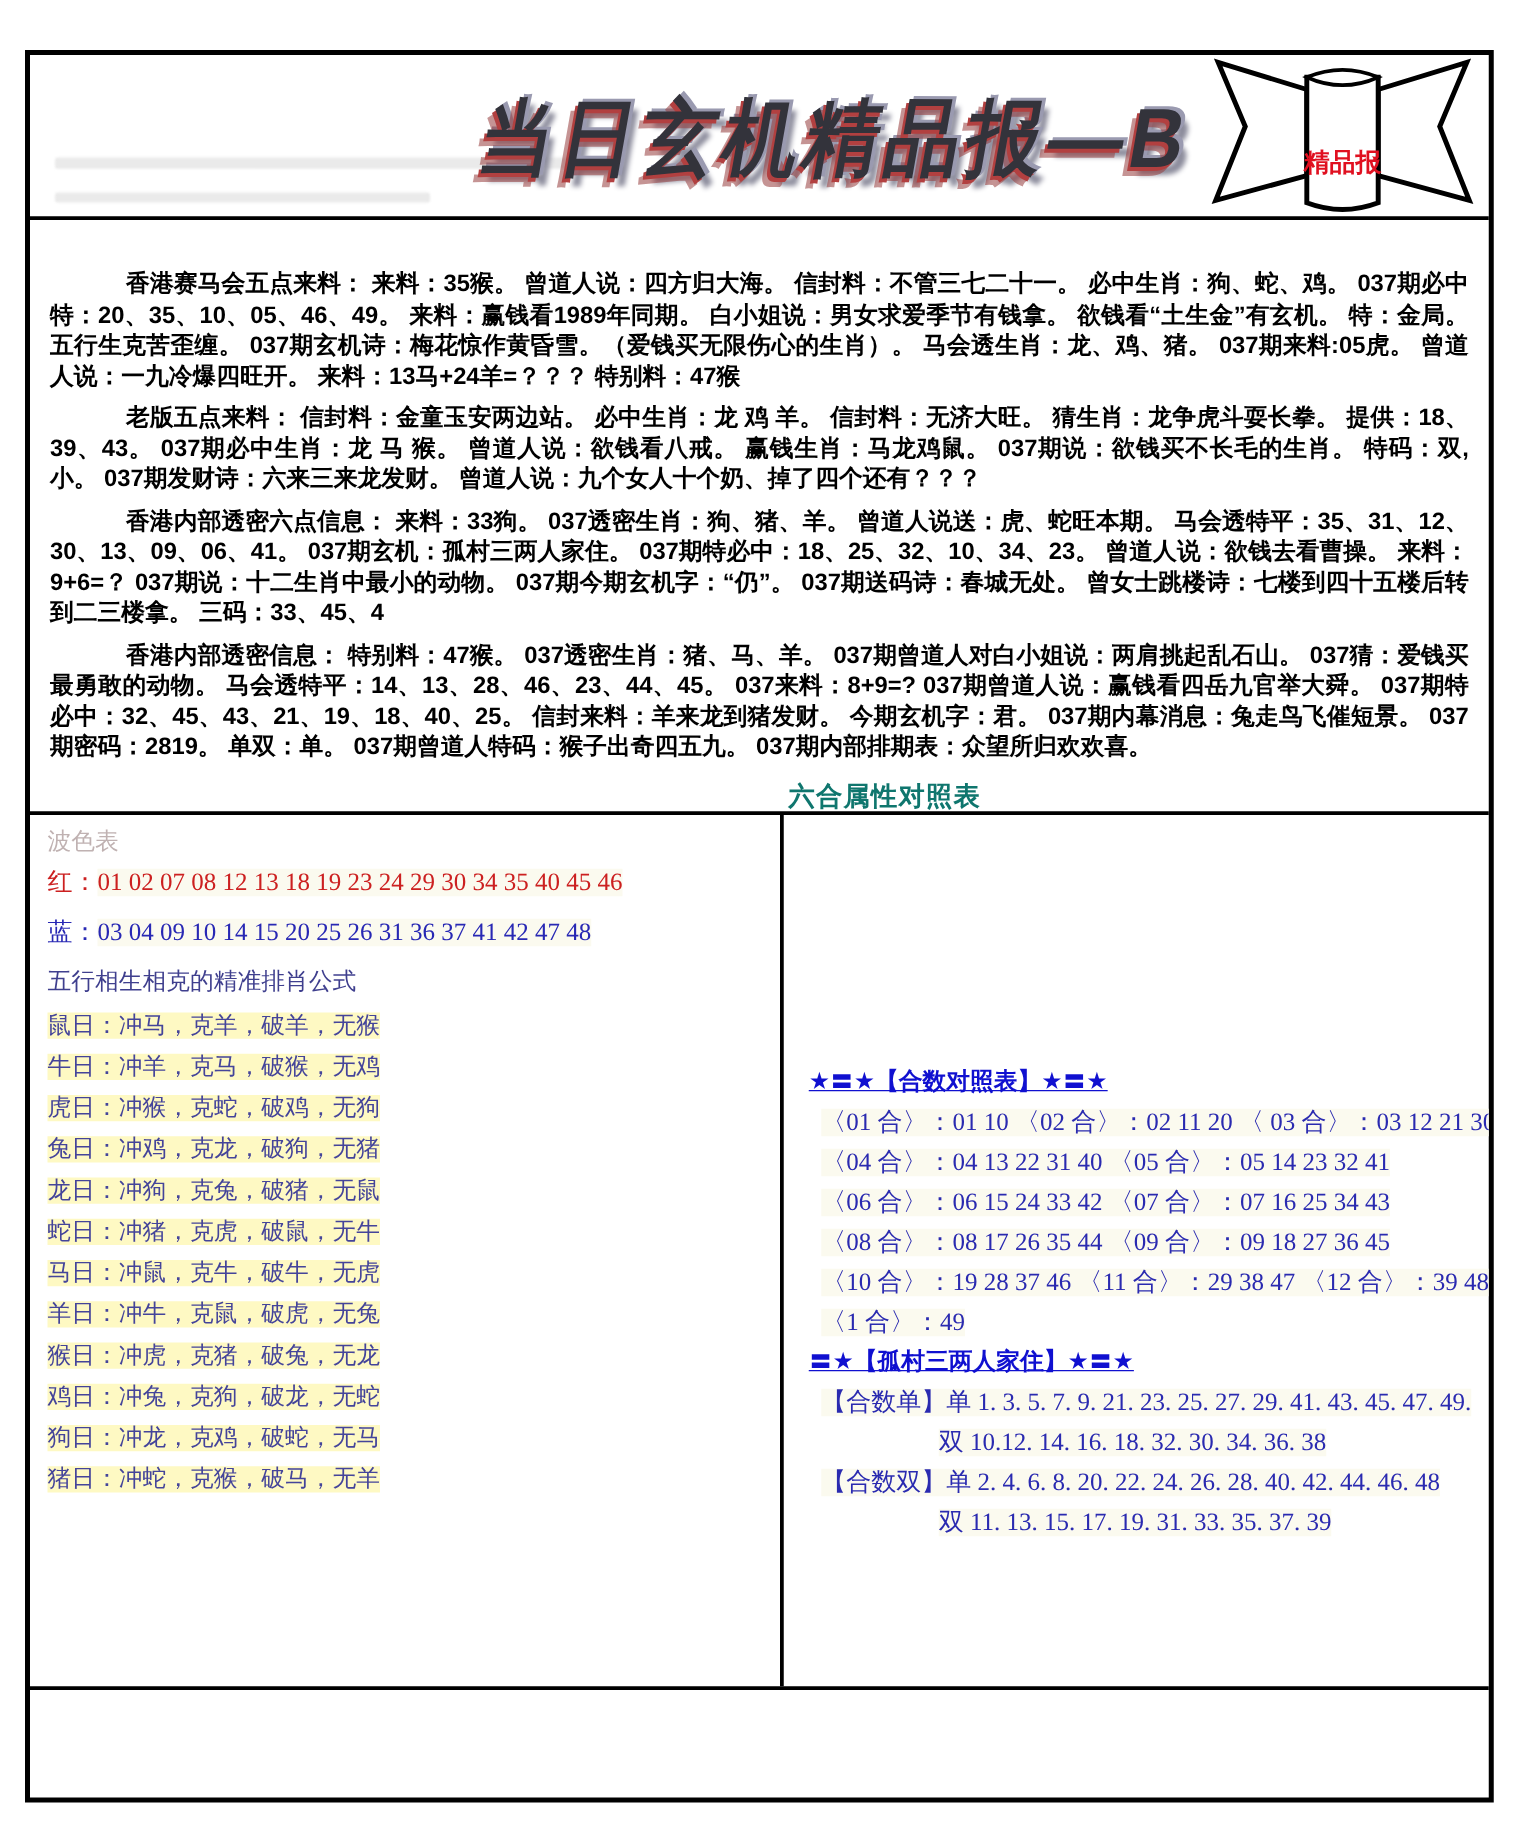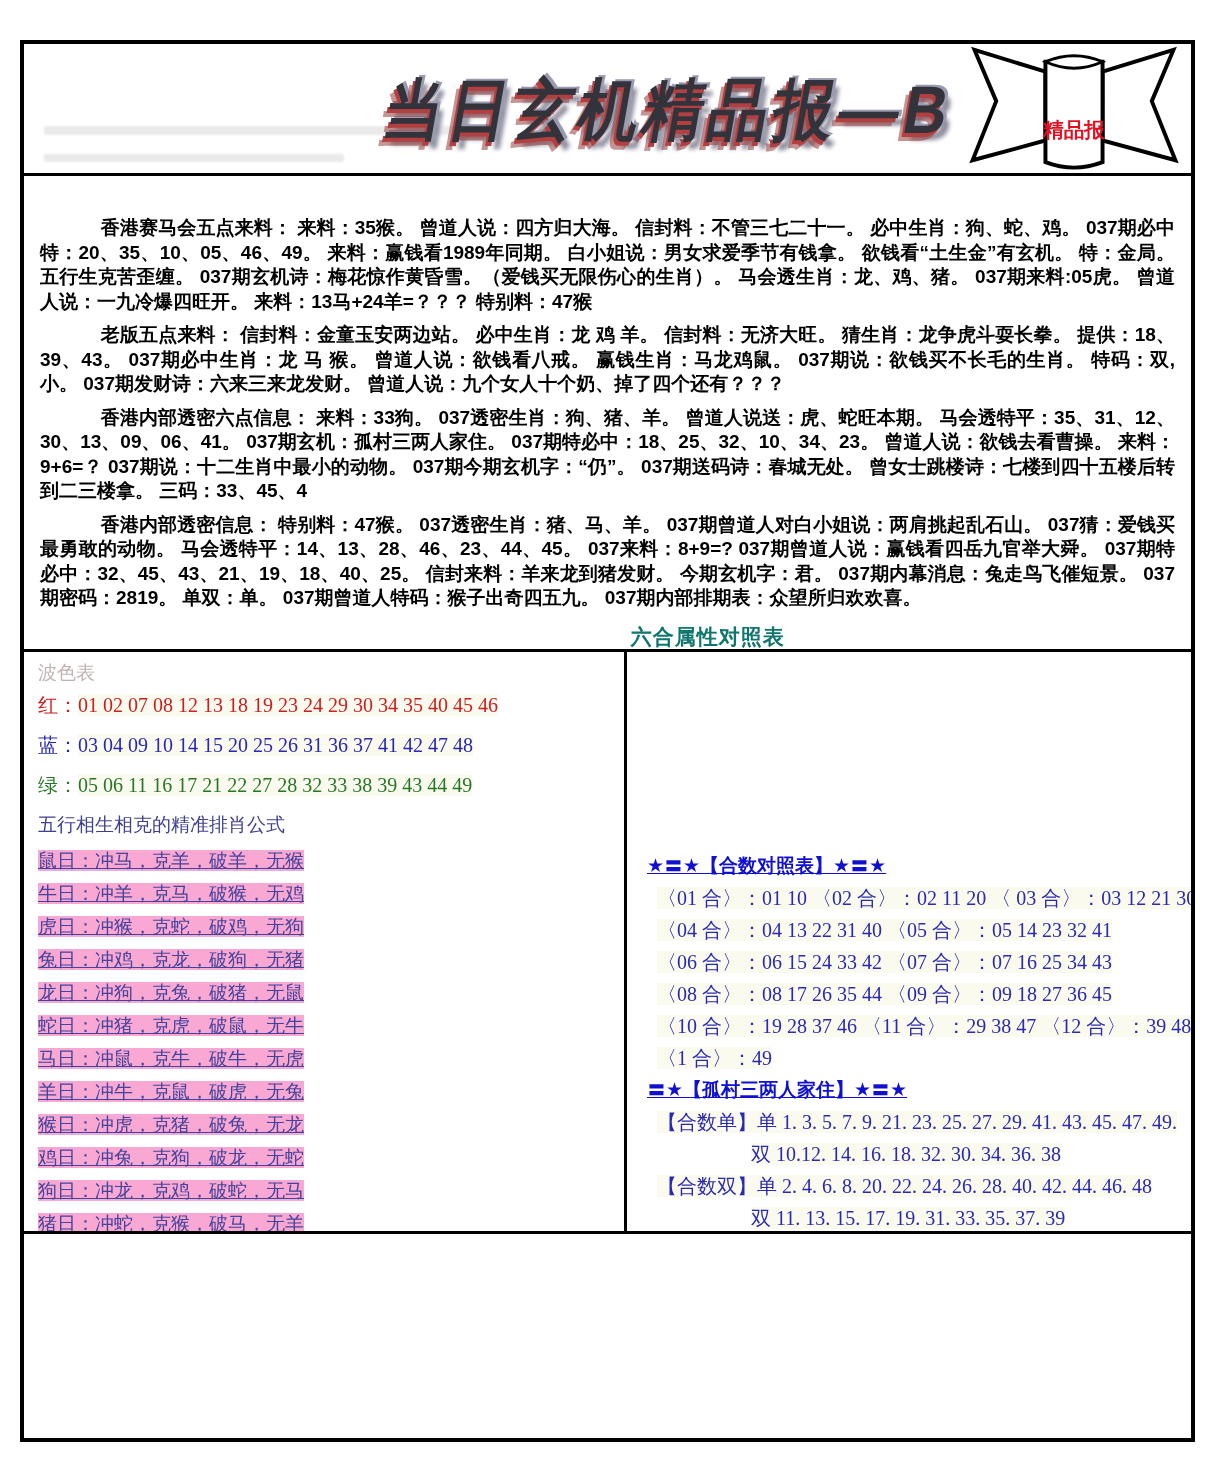--- a/index.html
+++ b/index.html
@@ -19,33 +19,33 @@
   .ribbon text{font-family:"Liberation Sans",sans-serif;font-weight:bold;}
   
   .paras{padding:8px 16px 2px 16px;font-size:19px;line-height:24.5px;font-weight:700;
          text-align:justify;margin-top:32px;}
   .paras p{margin:0 0 9px 0;text-indent:3.2em;}
   
   .sec-band{position:relative;height:27px;border-bottom:3px solid #000;}
   .sec-title{position:absolute;left:52%;top:1px;font-size:21px;font-weight:800;color:#0f766e;
              letter-spacing:1px;white-space:nowrap;}
   
-  .cols{display:flex;height:582px;border-bottom:3px solid #000;box-sizing:border-box;}
+  .cols{display:flex;height:700px;border-bottom:3px solid #000;box-sizing:border-box;}
   .col-left{width:603px;border-right:3px solid #000;box-sizing:border-box;
             padding:8px 0 0 14px;overflow:hidden;}
   .col-right{flex:1;padding:198px 0 0 20px;overflow:hidden;}
   .bose-label{color:#c0b2b2;font-size:19px;margin-bottom:6px;}
   .color-row{font-family:"Liberation Serif","DejaVu Serif",serif;font-size:20px;
              margin-bottom:13px;white-space:nowrap;}
   .color-row .nums{background:#fbfaef;}
   .formula-title{color:#3f3f8e;font-size:19px;margin:4px 12px 6px 0;
                  font-family:Liberation Sans, sans-serif;}
   .zodiac-row{color:#44449a;font-size:19px;line-height:33px;white-space:nowrap;
               font-family:"Liberation Serif","DejaVu Serif",serif;background:transparent;}
-  .zodiac-row span{background:#f9a8d4;text-decoration:underline;}
+  .zodiac-row span{background:#fef9c3;}
   .blue-hd{color:#1010d0;font-weight:800;font-size:19px;line-height:32px;white-space:nowrap;text-decoration:underline;}
   .blue-row{color:#2a2ab0;font-size:20px;line-height:32px;white-space:nowrap;
             font-family:"Liberation Serif","DejaVu Serif",serif;padding-left:10px;}
   .blue-row span{background:#fbfaef;}
   .blue-row.indent{padding-left:104px;}
   
   .footer{position:relative;height:176px;}
   .hkjc-logo{position:absolute;left:360px;top:12px;}
   .seal-logo{position:absolute;left:898px;top:4px;}
   .calligraphy{position:absolute;left:470px;top:30px;width:420px;text-align:center;
@@ -88,23 +88,20 @@
     <div class="col-left">
       <div class="bose-label">波色表</div>
       <div>
 
       <div class="color-row" style="color: rgb(204, 32, 32);">
             <span>红：</span><span class="nums">01 02 07 08 12 13 18 19 23 24 29 30 34 35 40 45 46</span>
           </div>
           <div class="color-row" style="color: rgb(40, 40, 180);">
             <span>蓝：</span><span class="nums">03 04 09 10 14 15 20 25 26 31 36 37 41 42 47 48</span>
           </div>
-          <div class="color-row" style="color: rgb(38, 120, 38);">
-            <span>绿：</span><span class="nums">05 06 11 16 17 21 22 27 28 32 33 38 39 43 44 49</span>
-          </div>
         </div>
       <div class="formula-title">五行相生相克的精准排肖公式</div>
       <div>
 
       <div class="zodiac-row"><span>鼠日：冲马，克羊，破羊，无猴</span></div>
           <div class="zodiac-row"><span>牛日：冲羊，克马，破猴，无鸡</span></div>
           <div class="zodiac-row"><span>虎日：冲猴，克蛇，破鸡，无狗</span></div>
           <div class="zodiac-row"><span>兔日：冲鸡，克龙，破狗，无猪</span></div>
           <div class="zodiac-row"><span>龙日：冲狗，克兔，破猪，无鼠</span></div>
           <div class="zodiac-row"><span>蛇日：冲猪，克虎，破鼠，无牛</span></div>

